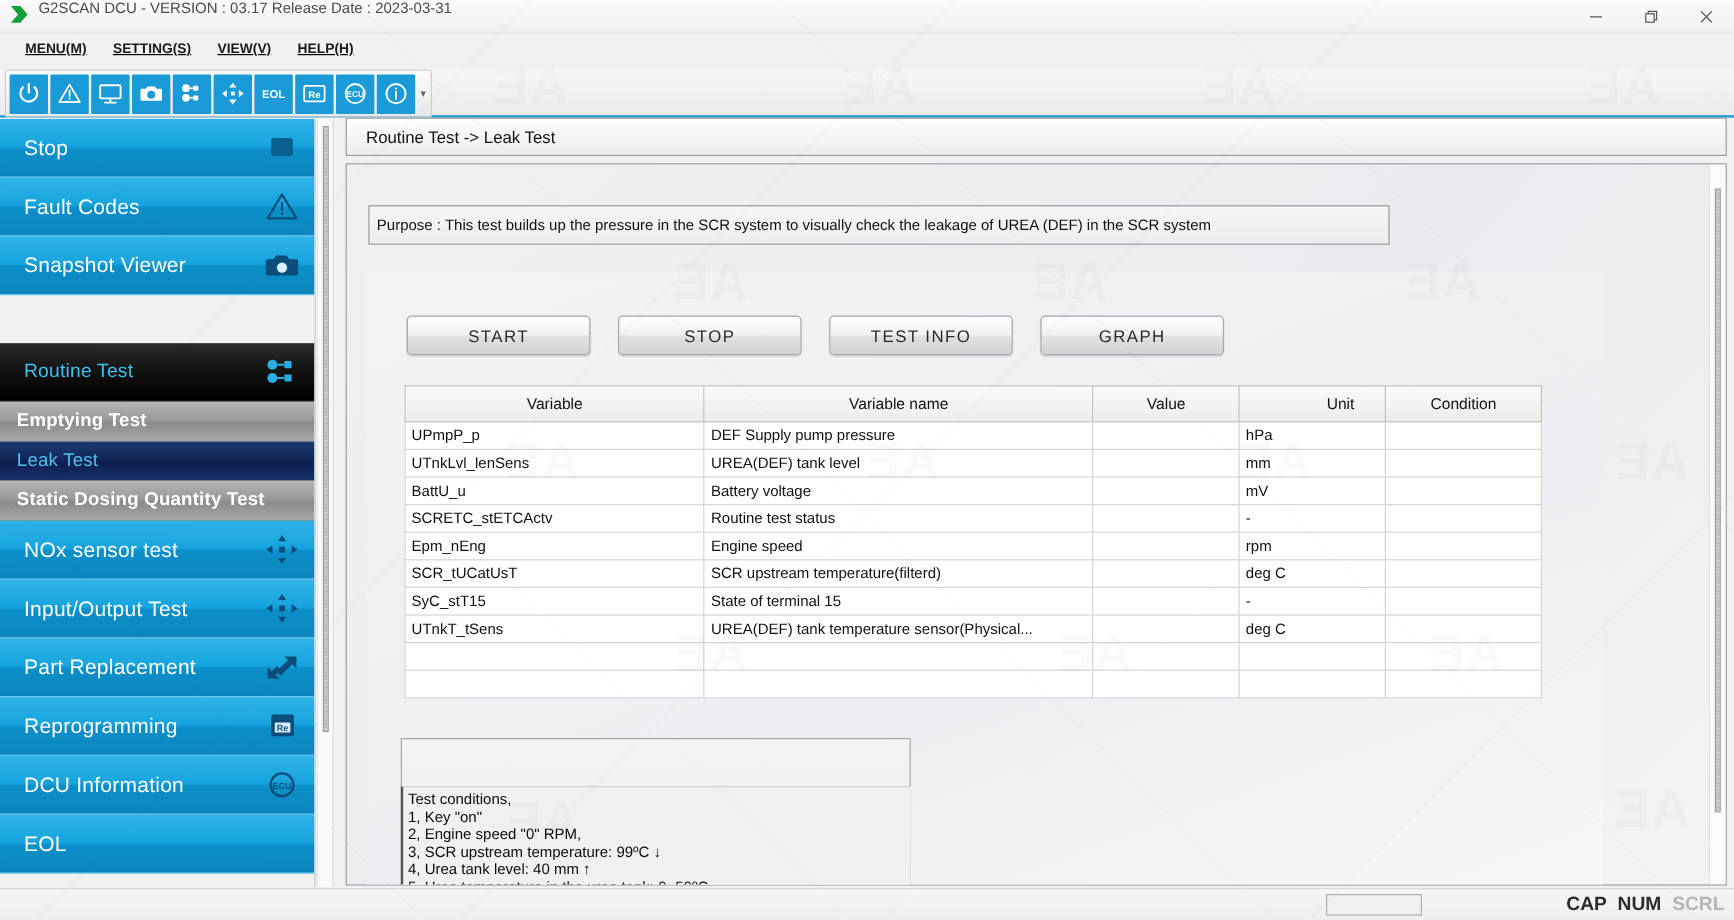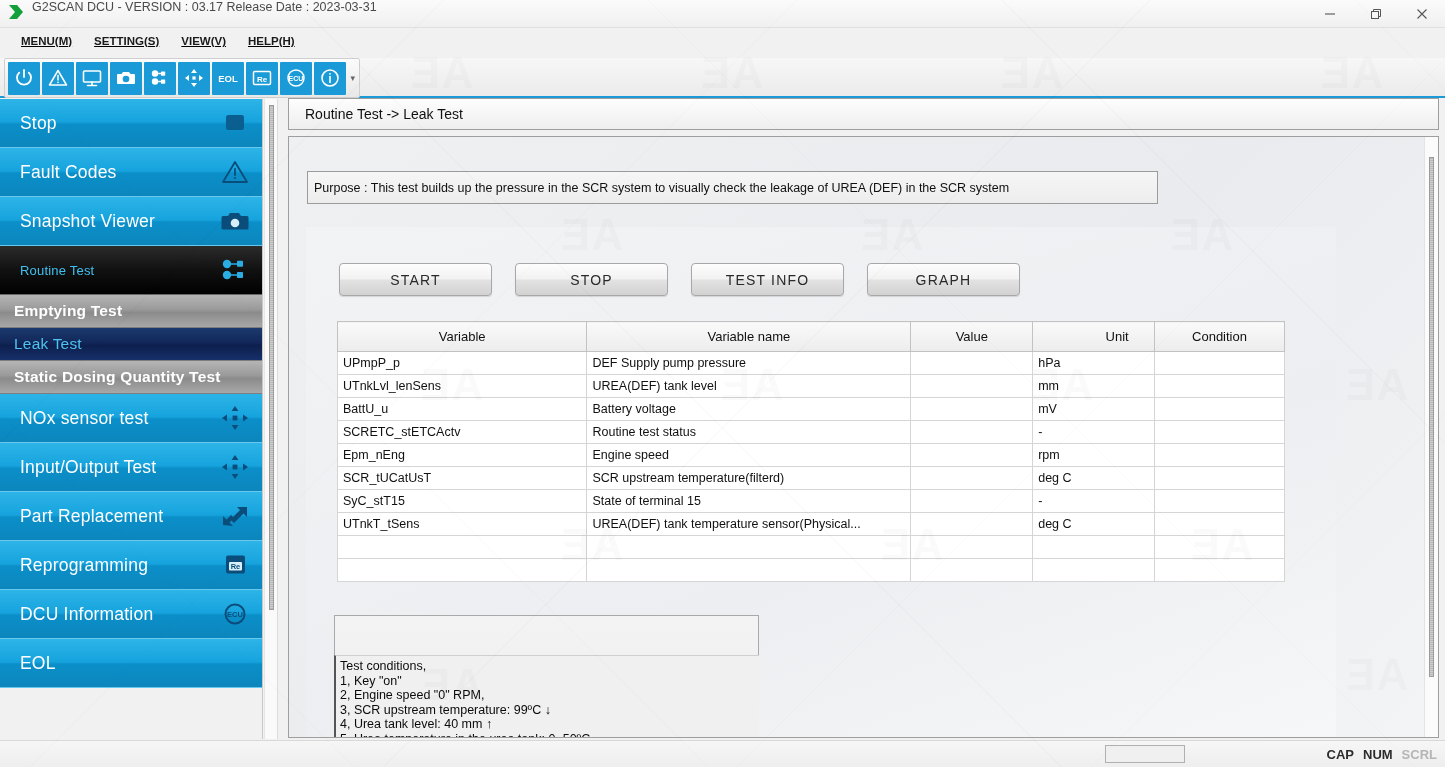--- a/index.html
+++ b/index.html
@@ -133,21 +133,22 @@
   .side-ico {
     width: 34px; height: 30px;
     display: flex; align-items: center; justify-content: center;
     color: #0b4d78;
     flex: 0 0 34px;
   }
   
   .side-item.parent-open {
     background: linear-gradient(180deg, #2b2b2b 0%, #111111 50%, #000000 100%);
     color: #3fc0f0;
-    font-size: 13px;
+    font-size: 16px;
+    margin-top: 40px;
   }
   .side-item.parent-open .side-ico { color: #2aa8e2; }
   
   .side-item.sub {
     height: 33px;
     font-size: 15.5px;
     padding-left: 14px;
     background: linear-gradient(180deg, #b5b5b5 0%, #9a9a9a 45%, #8b8b8b 55%, #a8a8a8 100%);
     color: #ffffff;
     font-weight: bold;
@@ -306,21 +307,21 @@
   .status-field {
     position: absolute; left: 1105px; top: 4px;
     width: 80px; height: 18px;
     background: #f0f0f0;
     border: 1px solid #b0b0b0;
   }
   .status-keys {
     margin-left: auto; display: flex; align-items: center;
     padding-right: 8px; gap: 9px;
   }
-  .skey { font-size: 13px; font-weight: bold; color: #2c2c2c; }
+  .skey { font-size: 16px; font-weight: bold; color: #2c2c2c; }
   .skey.off { color: #b5b5b5; font-weight: bold; }
 </style>
 </head>
 <body>
 
 <div id="app">
 
   <div class="titlebar">
     <div class="app-logo">
       <svg width="18" height="18" viewBox="0 0 18 18">

